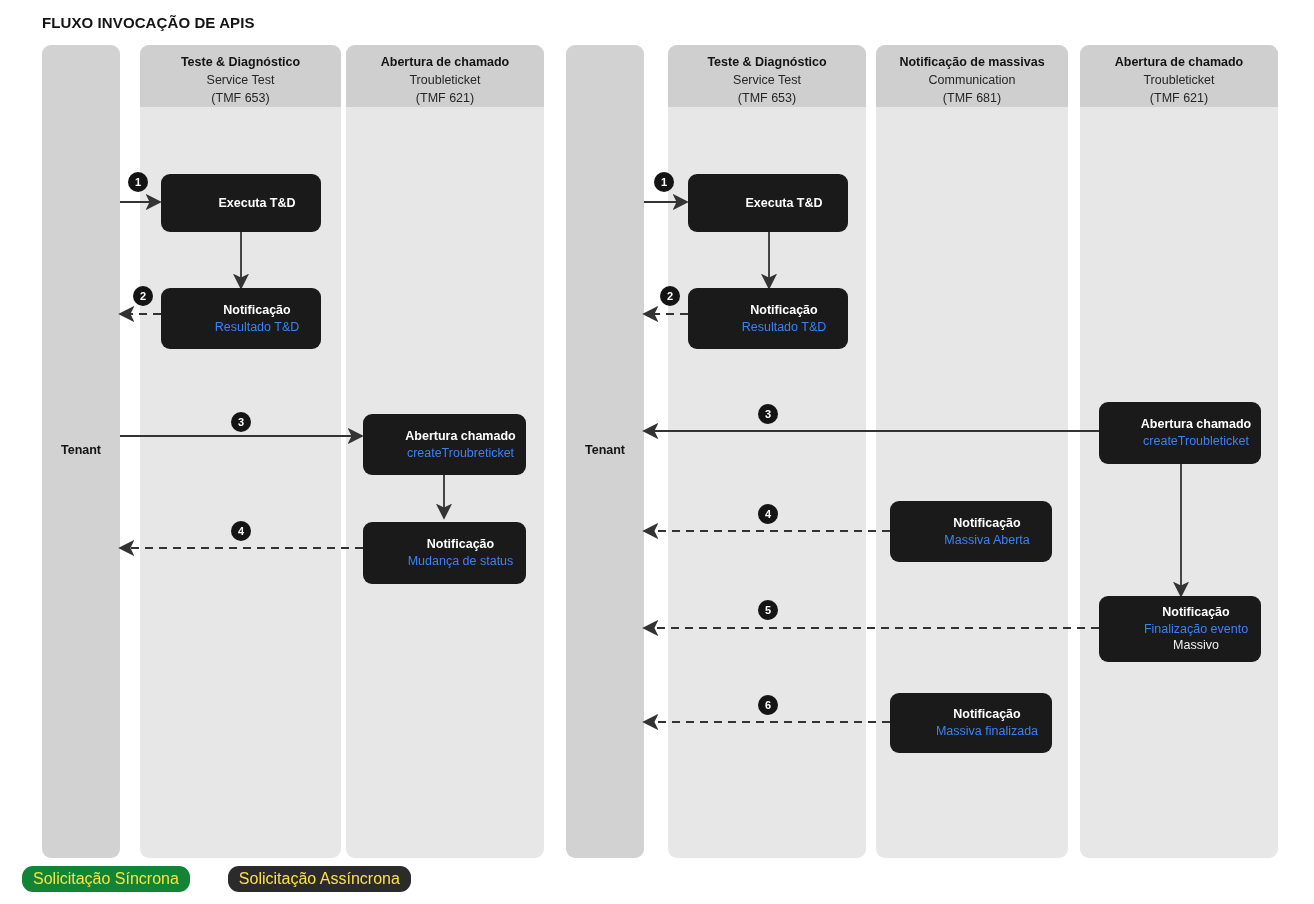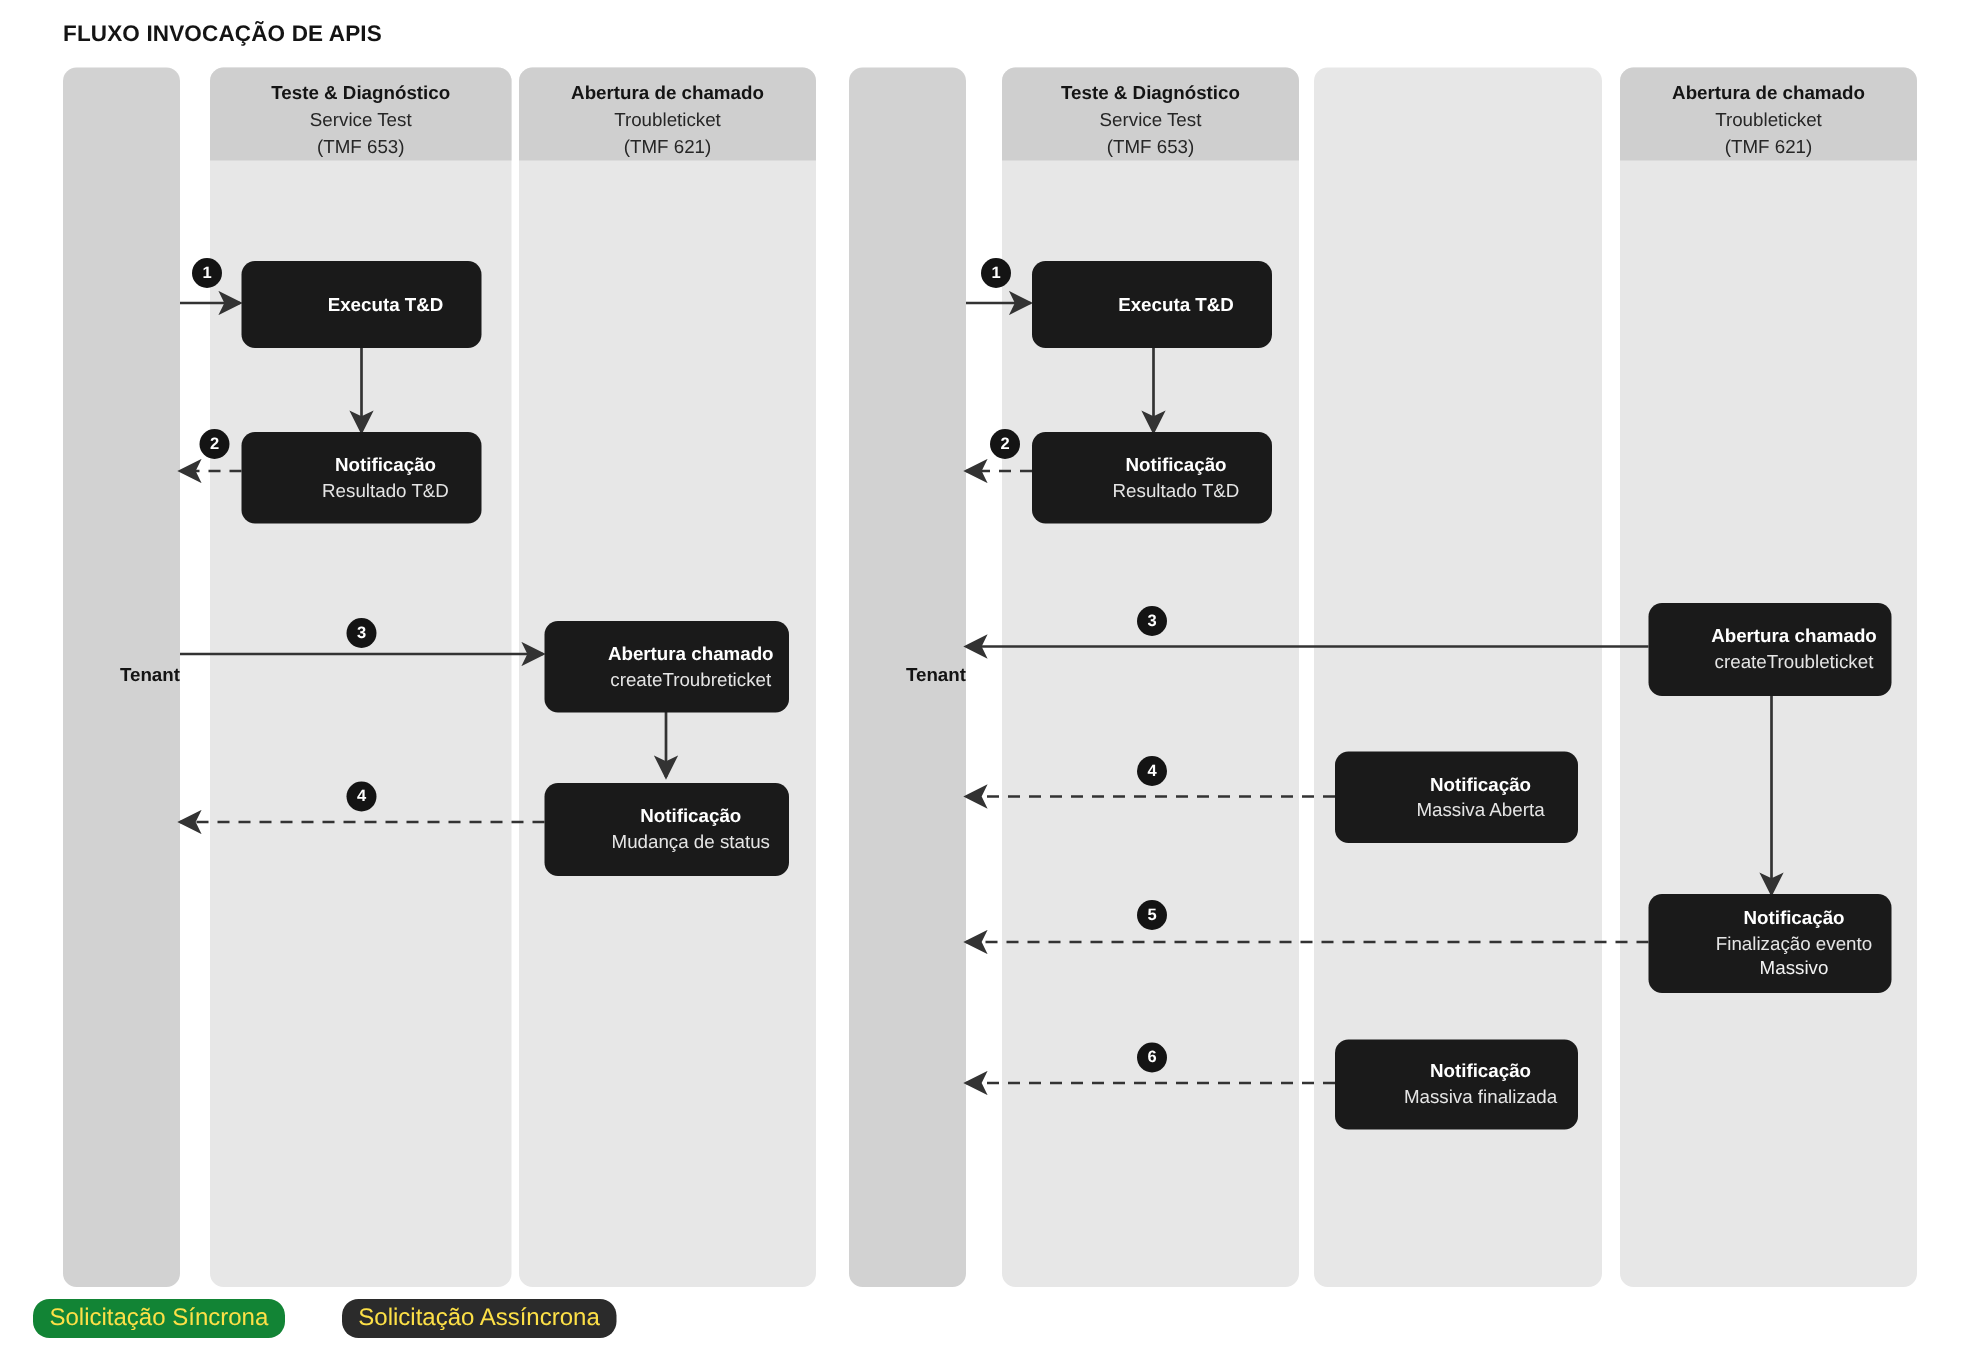--- a/index.html
+++ b/index.html
@@ -43,42 +43,42 @@
   }
   .lane-head .lh1{font-size:12.5px;font-weight:bold;color:#141414;display:block;}
   .lane-head .lh2{font-size:12.5px;color:#262626;display:block;}
   .lane-head .lh3{font-size:12.5px;color:#262626;display:block;}
 
   .tenant-label{
     position:absolute;
     font-size:12.5px;
     font-weight:bold;
     color:#141414;
-    text-align:right;
+    text-align:center;
     white-space:nowrap;
   }
 
   
   .node{
     position:absolute;
     background:#1a1a1a;
     border-radius:9px;
     color:#ffffff;
     box-sizing:border-box;
     display:flex;
     flex-direction:column;
     align-items:center;
     justify-content:center;
     text-align:center;
     line-height:1.33;
     z-index:4;
     padding-left:32px;
   }
   .node .t1{font-size:12.5px;font-weight:bold;display:block;}
-  .node .t2{font-size:12.5px;font-weight:normal;color:#e5e5e5;display:block;}
+  .node .t2{font-size:12.5px;font-weight:normal;color:#3b82f6;display:block;}
   .node .t3{font-size:12.5px;font-weight:normal;color:#f2f2f2;display:block;}
 
   
   .edges{position:absolute;left:0;top:0;width:100%;height:904px;z-index:3;}
 
   
   .badge{
     position:absolute;
     width:20px;height:20px;
     border-radius:50%;
@@ -175,20 +175,25 @@
   <div class="lane tenant" style="left:10px;top:45px;width:78px;height:813px;"></div>
   <div class="lane" style="left:112px;top:45px;width:198px;height:813px;"></div>
   <div class="lane" style="left:320px;top:45px;width:192px;height:813px;"></div>
   <div class="lane" style="left:524px;top:45px;width:198px;height:813px;"></div>
 
   <div class="lane-head" style="left:112px;top:45px;width:198px;height:62px;">
     <span class="lh1">Teste &amp; Diagnóstico</span>
     <span class="lh2">Service Test</span>
     <span class="lh3">(TMF 653)</span>
   </div>
+  <div class="lane-head" style="left:320px;top:45px;width:192px;height:62px;">
+    <span class="lh1">Notificação de massivas</span>
+    <span class="lh2">Communication</span>
+    <span class="lh3">(TMF 681)</span>
+  </div>
   <div class="lane-head" style="left:524px;top:45px;width:198px;height:62px;">
     <span class="lh1">Abertura de chamado</span>
     <span class="lh2">Troubleticket</span>
     <span class="lh3">(TMF 621)</span>
   </div>
 
   <div class="tenant-label" style="left:10px;top:443px;width:78px;">Tenant</div>
 
   <svg class="edges">
     <defs>

